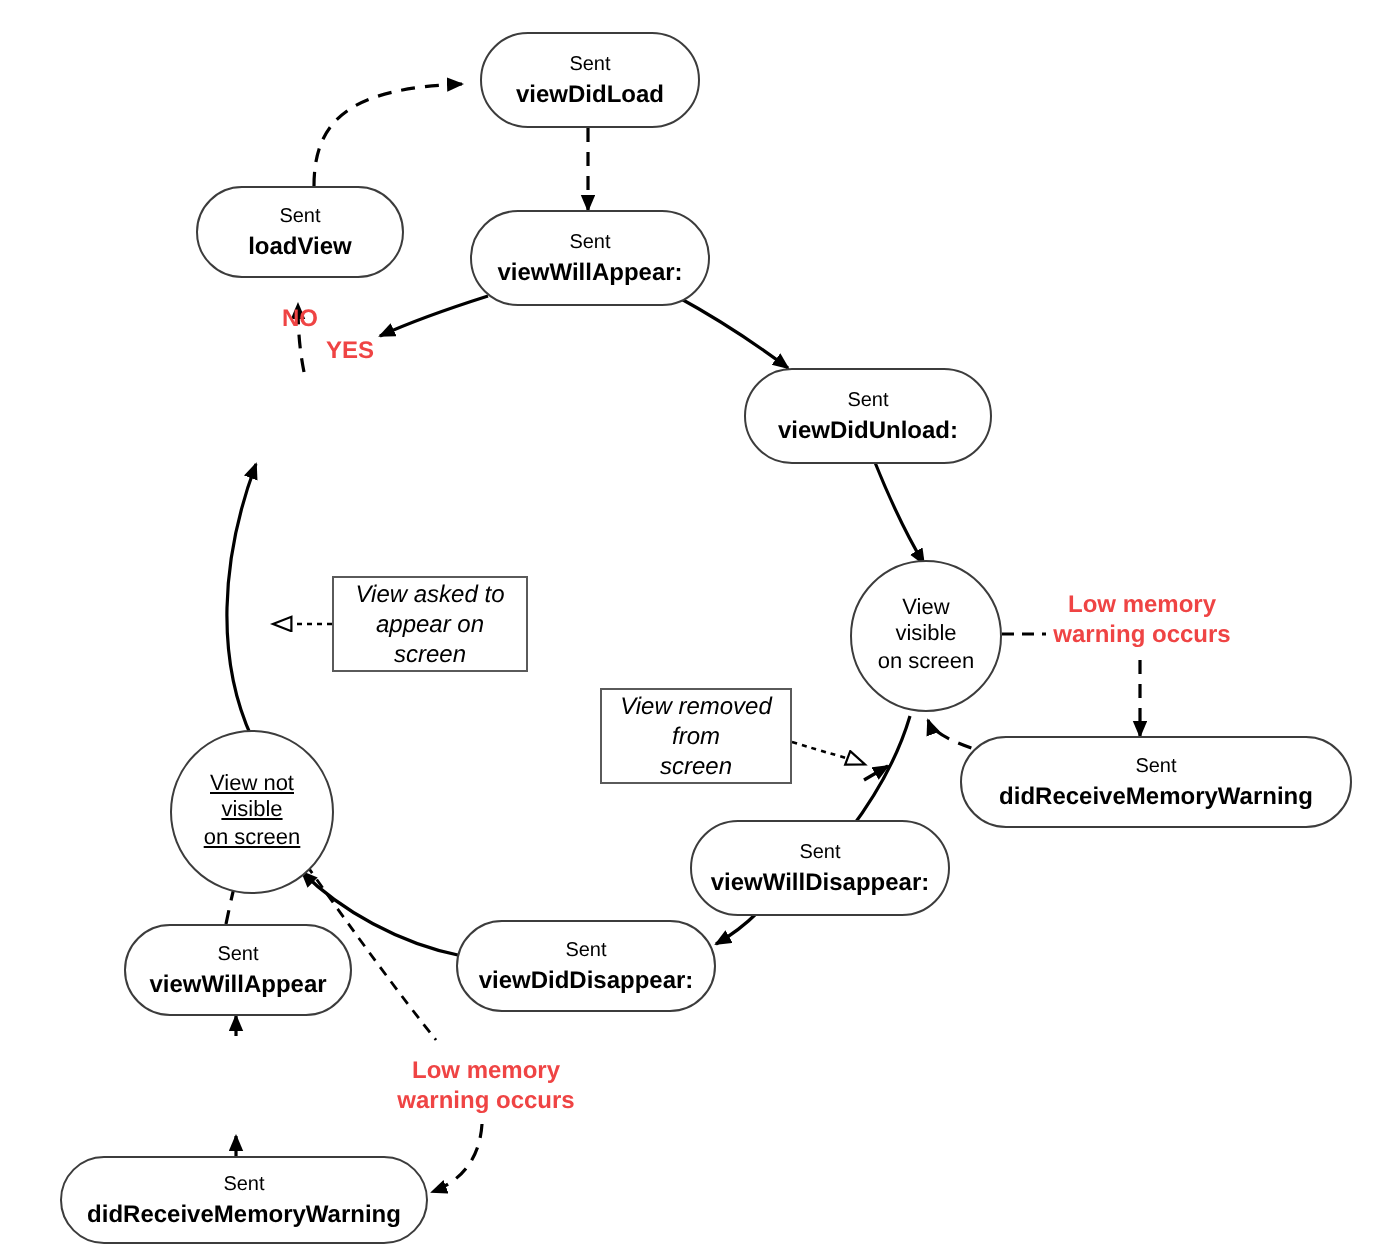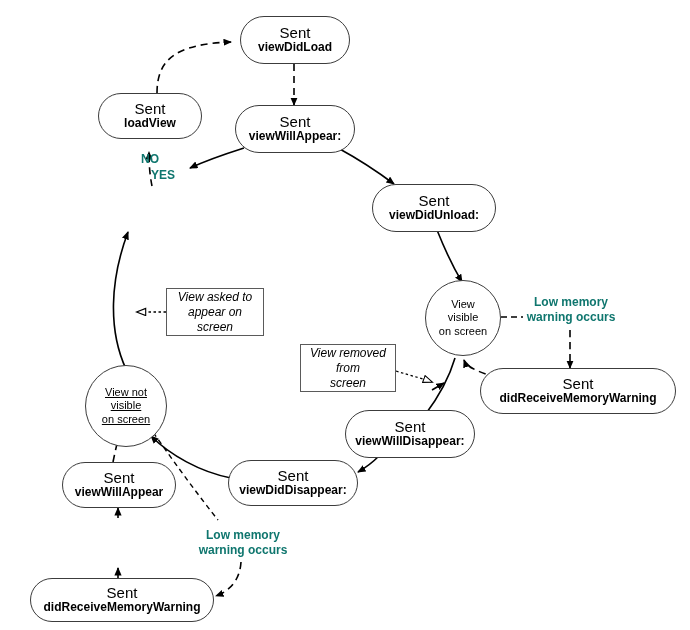--- a/index.html
+++ b/index.html
@@ -41,21 +41,21 @@
   }
   .circle {
     border-radius: 50%;
   }
   .rect {
     border-radius: 0;
     border: 1.6px solid #5a5a5a;
     text-align: right;
   }
   .line1 {
-    font-size: 15px;
+    font-size: 10px;
     line-height: 14px;
     font-weight: 400;
   }
   .line2 {
     font-size: 12px;
     line-height: 14.5px;
     font-weight: bold;
     text-align: center;
   }
   .circle .line1 {
@@ -73,21 +73,21 @@
     line-height: 14px;
   }
   .plainbox b {
     font-weight: bold;
   }
   .edge-label {
     position: absolute;
     font-size: 12px;
     line-height: 14.5px;
     font-weight: bold;
-    color: #0f766e;
+    color: #ef4444;
     text-align: center;
     z-index: 3;
     background: transparent;
   }
 </style>
 </head>
 <body>
 
 <div id="canvas">
 
@@ -210,21 +210,21 @@
   </div>
 
   <div class="node rect" style="left:300px; top:344px; width:96px; height:48px;">
     <span class="note-text">View removed</span>
     <span class="note-text">from</span>
     <span class="note-text">screen</span>
   </div>
 
   <div class="edge-label" style="left:132px; top:152px; width:36px;">NO</div>
 
-  <div class="edge-label" style="left:143px; top:168px; width:40px;">YES</div>
+  <div class="edge-label" style="left:155px; top:168px; width:40px;">YES</div>
 
   <div class="edge-label" style="left:512px; top:295px; width:118px;">
     <div>Low memory</div>
     <div>warning occurs</div>
   </div>
 
   <div class="edge-label" style="left:184px; top:528px; width:118px;">
     <div>Low memory</div>
     <div>warning occurs</div>
   </div>

